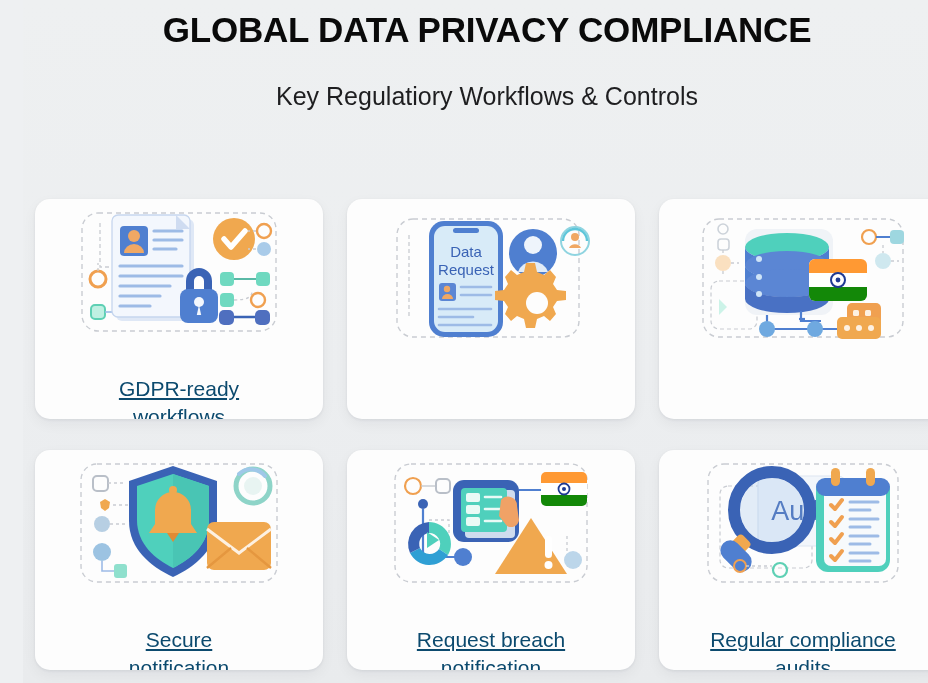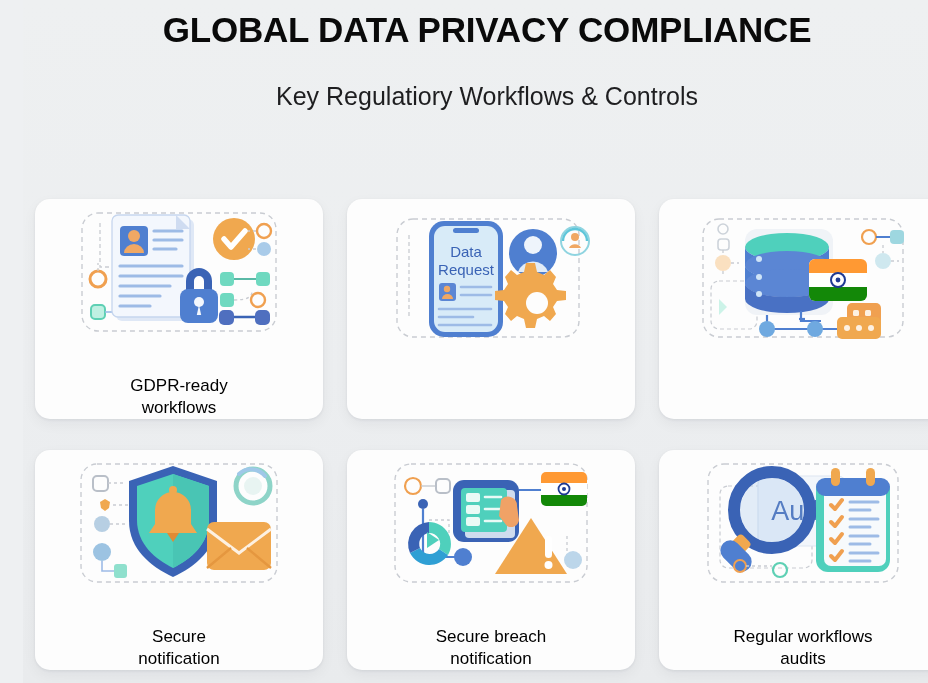--- a/index.html
+++ b/index.html
@@ -58,27 +58,28 @@
   .illus-wrap {
     width: 100%;
     height: 140px;
     display: flex;
     align-items: center;
     justify-content: center;
   }
   .illus { display: block; }
   .card-label {
     margin-top: 6px;
-    font-size: 17px;
+    font-size: 21px;
     line-height: 1.32;
-    color: #000000;
+    color: #0c4a6e;
     text-align: center;
     font-weight: 400;
     padding: 0 10px;
     white-space: pre-line;
+    text-decoration: underline;
   }
 </style>
 </head>
 <body>
 
 <div class="page">
 
   <div class="header">
     <div class="title">GLOBAL DATA PRIVACY COMPLIANCE</div>
     <div class="subtitle">Key Regulatiory Workflows &amp; Controls</div>
@@ -328,21 +329,21 @@
 
           <path d="M142 58 l36 56 h-72 z" fill="#f0a84f"></path>
           <rect x="156" y="76" width="7" height="22" rx="3.5" fill="#fff"></rect>
           <circle cx="159.5" cy="105" r="4" fill="#fff"></circle>
 
           <circle cx="74" cy="97" r="9" fill="#4f7fd0"></circle>
           <path d="M178 76 v22" stroke="#c9ccd2" stroke-width="1.3" stroke-dasharray="3 3"></path>
           <circle cx="184" cy="100" r="9" fill="#bcd6ea"></circle>
         </svg>
       </div>
-      <div class="card-label">Secure breach
+      <div class="card-label">Request breach
 notification</div>
     </div>
 
     <div class="card">
       <div class="illus-wrap">
         <svg class="illus" width="206" height="128" viewBox="0 0 206 128">
           <rect x="8" y="4" width="190" height="118" rx="16" fill="none" stroke="#c9ccd2" stroke-width="1.4" stroke-dasharray="5 4"></rect>
           <rect x="20" y="26" width="92" height="82" rx="8" fill="none" stroke="#c9ccd2" stroke-width="1.2" stroke-dasharray="4 3"></rect>
 
           <rect x="58" y="16" width="88" height="70" rx="8" fill="#f2f6fb" stroke="#dde6f1" stroke-width="1.2"></rect>
@@ -377,18 +378,18 @@
             <circle cx="72" cy="50" r="32" fill="#9dc3ea" opacity="0.28"></circle>
             <rect x="32" y="76" width="16" height="18" rx="4" transform="rotate(45 40 85)" fill="#f0a84f"></rect>
             <rect x="18" y="86" width="36" height="20" rx="10" transform="rotate(45 36 96)" fill="#4f7fd0"></rect>
           </g>
 
           <circle cx="40" cy="106" r="6" fill="none" stroke="#f0a050" stroke-width="2"></circle>
           <path d="M46 106 h26" stroke="#c9ccd2" stroke-width="1.3" stroke-dasharray="3 3"></path>
           <circle cx="80" cy="110" r="7" fill="none" stroke="#5ed0b4" stroke-width="2.2"></circle>
         </svg>
       </div>
-      <div class="card-label">Regular workflows
+      <div class="card-label">Regular compliance
 audits</div>
     </div>
 
   </div>
 </div>
 
 </body></html>

